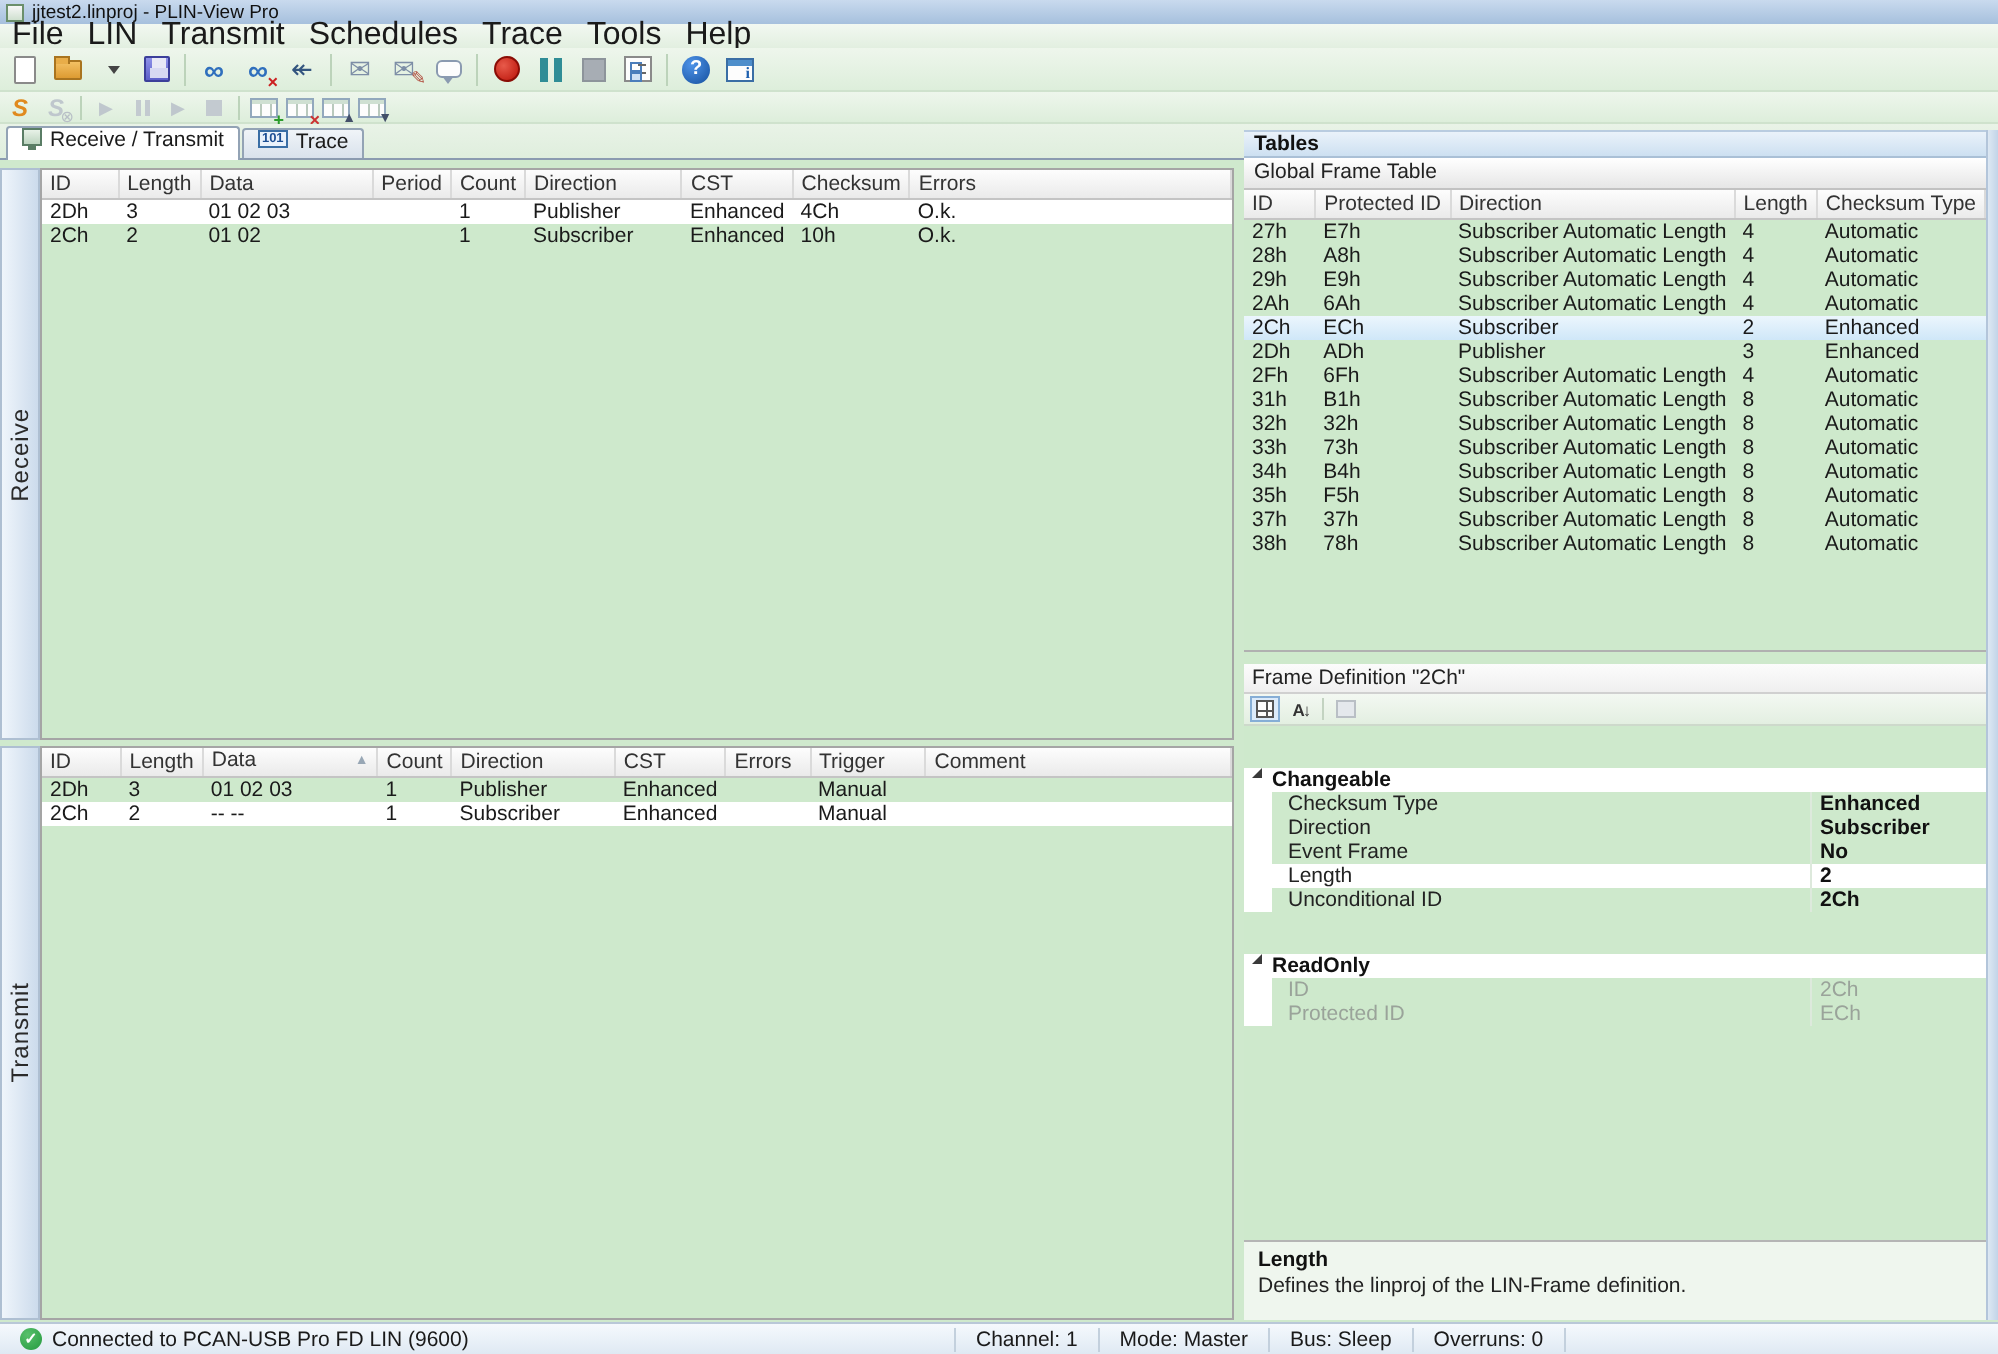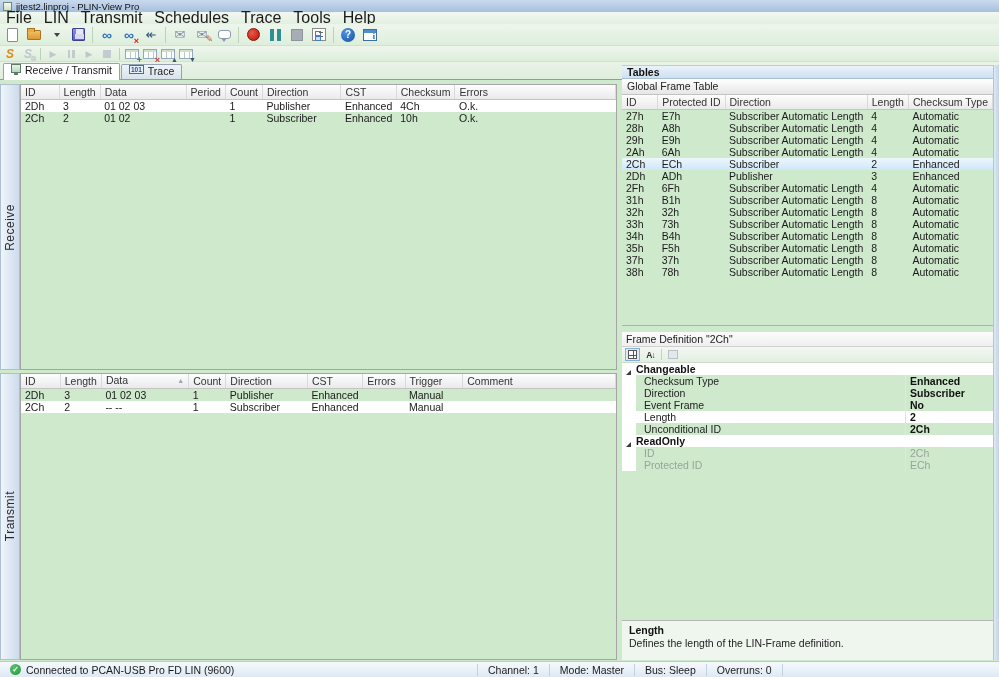--- a/index.html
+++ b/index.html
@@ -116,21 +116,21 @@
                linear-gradient(90deg,#555 0 1px, transparent 1px) 4px 0 / 1px 9px no-repeat, #fdfdfd; }
   .g-sort { font-size:8.5px; font-weight:bold; color:#333; letter-spacing:-1px; }
   .ic-prop { width:10px; height:9px; border:1px solid #b9bfc5; background:#e4e8ec; }
   .psep { width:1px; height:11px; background:#c3d3c1; }
 
   .propgrid { font-size:10.5px; }
   .prow { display:flex; height:12px; line-height:12px; background:#cee9cc; }
   .prow .gutter { width:14px; background:#fff; }
   .prow .pname { width:269px; padding-left:8px; color:#222; overflow:hidden; white-space:nowrap; }
   .prow .pval { flex:1; padding-left:4px; font-weight:bold; color:#111; border-left:1px solid #dde9dc; overflow:hidden; white-space:nowrap; }
-  .prow.cat { background:#fff; font-weight:bold; color:#111; align-items:flex-end; gap:4px; padding-left:4px; }
+  .prow.cat { background:#fff; font-weight:bold; color:#111; align-items:flex-start; gap:4px; padding-left:4px;margin-top:21px; }
   .tri { width:0; height:0; border-left:5px solid transparent; border-bottom:5px solid #3a3a3a; margin-right:1px; }
   .prow.selected { background:#fff; }
   .prow.selected .gutter { background:#fff; }
   .prow.readonly .pname, .prow.readonly .pval { color:#9aa39a; font-weight:normal; }
   .fill { flex:1; background:#cee9cc; }
   .helpbox { height:40px; border-top:1px solid #b5b5b5; background:#eff6ee; padding:3px 7px; }
   .helpbox .ht { font-size:10.5px; font-weight:bold; color:#111; }
   .helpbox .hd { font-size:10.5px; color:#222; margin-top:1px; }
 
   .edge-strip { position:absolute; left:993px; top:65px; width:6px; height:595px;
@@ -578,21 +578,21 @@
           <div class="prow readonly">
           <span class="gutter"></span>
           <span class="pname">Protected ID</span>
           <span class="pval">ECh</span>
         </div>
         </div>
     </div>
     <div class="fill"></div>
     <div class="helpbox">
       <div class="ht">Length</div>
-      <div class="hd">Defines the length of the LIN-Frame definition.</div>
+      <div class="hd">Defines the linproj of the LIN-Frame definition.</div>
     </div>
   </div>
   <div class="edge-strip"></div>
 
   <div class="statusbar">
     <span class="seg first">
       <span class="check">✓</span>
       <span>Connected to PCAN-USB Pro FD LIN (9600)</span>
     </span>
     <span class="seg">Channel: 1</span>

